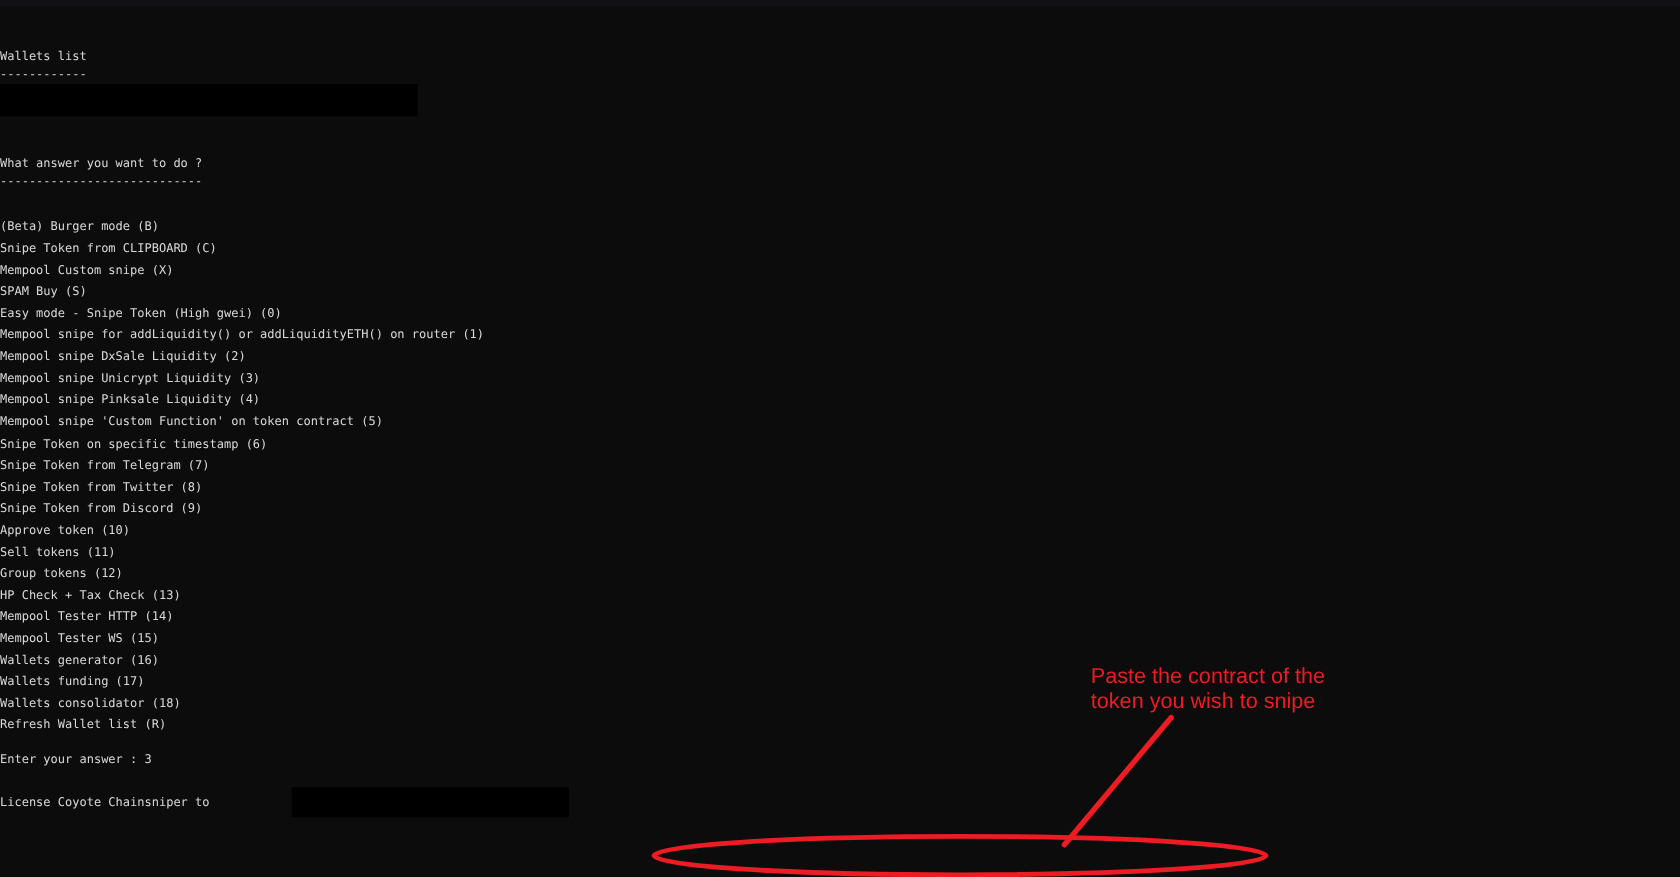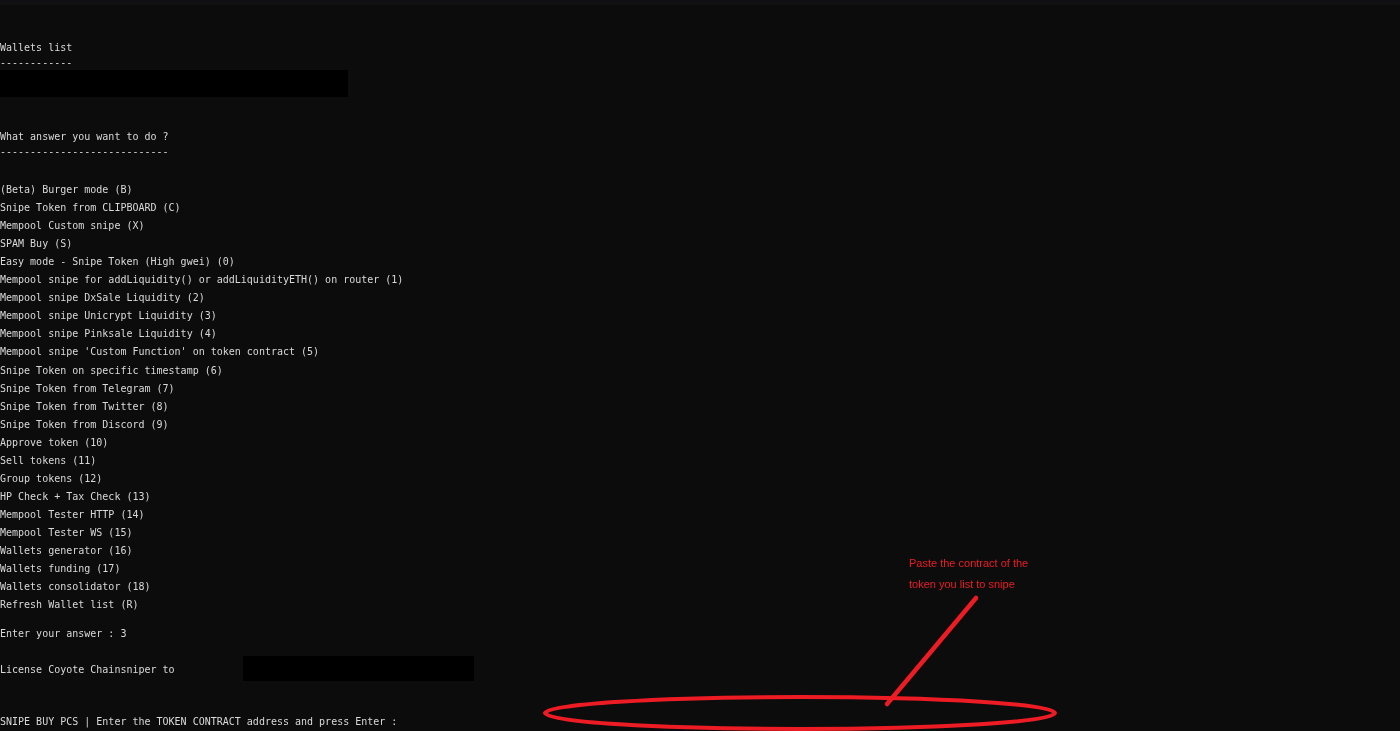--- a/index.html
+++ b/index.html
@@ -60,21 +60,21 @@
   
   #annotations {
     position: absolute;
     inset: 0;
     pointer-events: none;
   }
   .anno-text {
     position: absolute;
     color: #ed1c24;
     font-family: "Liberation Sans", "DejaVu Sans", sans-serif;
-    font-size: 11px;
+    font-size: 18px;
     line-height: 21px;
     white-space: pre;
     font-weight: 400;
   }
   .anno-svg {
     position: absolute;
     top: 0; left: 0;
     width: 1400px;
     height: 731px;
     overflow: visible;
@@ -104,28 +104,27 @@
   <div id="menu-host"><div class="tline" style="top: 181px;">(Beta) Burger mode (B)</div><div class="tline" style="top: 199.05px;">Snipe Token from CLIPBOARD (C)</div><div class="tline" style="top: 217.1px;">Mempool Custom snipe (X)</div><div class="tline" style="top: 235.15px;">SPAM Buy (S)</div><div class="tline" style="top: 253.2px;">Easy mode - Snipe Token (High gwei) (0)</div><div class="tline" style="top: 271.25px;">Mempool snipe for addLiquidity() or addLiquidityETH() on router (1)</div><div class="tline" style="top: 289.3px;">Mempool snipe DxSale Liquidity (2)</div><div class="tline" style="top: 307.35px;">Mempool snipe Unicrypt Liquidity (3)</div><div class="tline" style="top: 325.4px;">Mempool snipe Pinksale Liquidity (4)</div><div class="tline" style="top: 343.45px;">Mempool snipe 'Custom Function' on token contract (5)</div><div class="tline" style="top: 361.5px;">Snipe Token on specific timestamp (6)</div><div class="tline" style="top: 379.55px;">Snipe Token from Telegram (7)</div><div class="tline" style="top: 397.6px;">Snipe Token from Twitter (8)</div><div class="tline" style="top: 415.65px;">Snipe Token from Discord (9)</div><div class="tline" style="top: 433.7px;">Approve token (10)</div><div class="tline" style="top: 451.75px;">Sell tokens (11)</div><div class="tline" style="top: 469.8px;">Group tokens (12)</div><div class="tline" style="top: 487.85px;">HP Check + Tax Check (13)</div><div class="tline" style="top: 505.9px;">Mempool Tester HTTP (14)</div><div class="tline" style="top: 523.95px;">Mempool Tester WS (15)</div><div class="tline" style="top: 542px;">Wallets generator (16)</div><div class="tline" style="top: 560.05px;">Wallets funding (17)</div><div class="tline" style="top: 578.1px;">Wallets consolidator (18)</div><div class="tline" style="top: 596.15px;">Refresh Wallet list (R)</div></div>
 
   
   <div class="tline" style="top:625px;">Enter your answer : 3</div>
 
   
   <div class="tline" style="top:661px;">License Coyote Chainsniper to</div>
   <div class="redact" style="left:243px; top:656px; width:231px; height:25px;"></div>
 
   
-  <div class="tline" style="top:713px;">SNIPE BUY PCS | Enter the TOKEN CONTRACT address and press Enter :</div>
   <div class="tline" style="top:713px; left:552px; width:500px; height:18px; color:#d9d9d9;"></div>
 
 </div>
 
 <div id="annotations">
   <div class="anno-text" style="left:909px; top:553px;">Paste the contract of the</div>
-  <div class="anno-text" style="left:909px; top:574px;">token you list to snipe</div>
+  <div class="anno-text" style="left:909px; top:574px;">token you wish to snipe</div>
 
   <svg class="anno-svg" viewBox="0 0 1400 731">
 
     <line x1="976" y1="598" x2="887" y2="704" stroke="#ed1c24" stroke-width="4.5" stroke-linecap="round"></line>
 
     <ellipse cx="800" cy="713" rx="255" ry="16" fill="none" stroke="#ed1c24" stroke-width="4"></ellipse>
   </svg>
 </div>
 
 </body></html>

